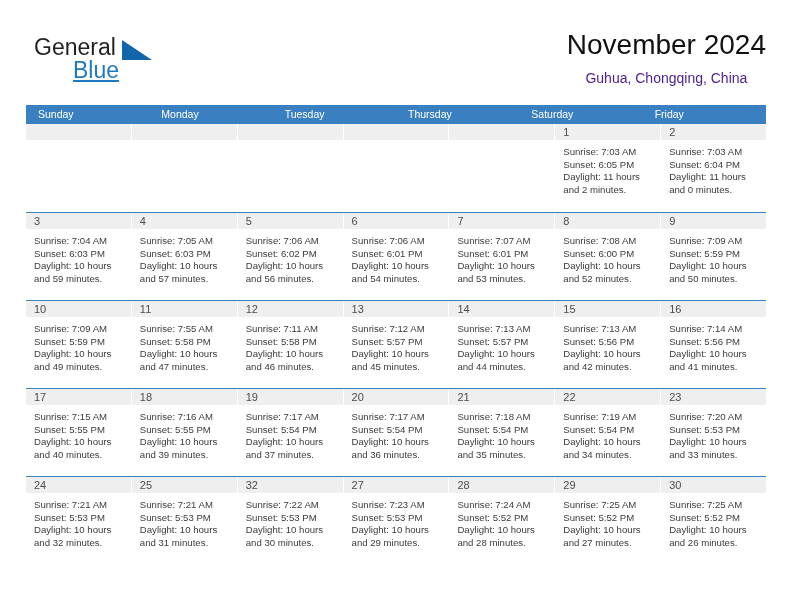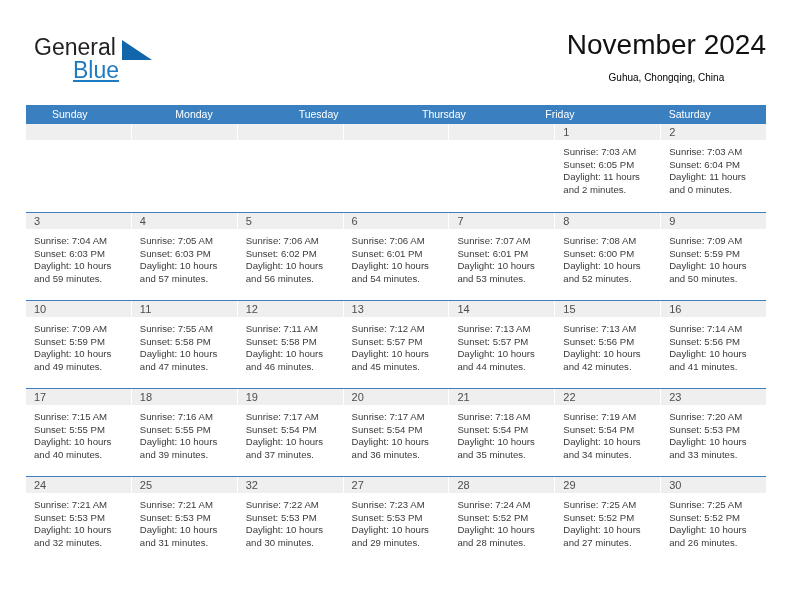--- a/index.html
+++ b/index.html
@@ -59,22 +59,22 @@
   }
   .cal-title {
     font-size: 28px;
     color: #111111;
     line-height: 34px;
     font-weight: normal;
     margin: 0;
     white-space: nowrap;
   }
   .cal-subtitle {
-    font-size: 10px;
-    color: #000000;
+    font-size: 14px;
+    color: #4c1d95;
     line-height: 22px;
     margin-top: 5px;
     white-space: nowrap;
   }
 
   
   .calendar {
     position: absolute;
     left: 26px; top: 105px;
     width: 740px;
@@ -85,21 +85,20 @@
     height: 19px;
   }
   .weekday {
     flex: 1 1 0;
     color: #ffffff;
     font-size: 10.5px;
     line-height: 19px;
     padding-left: 12px;
     white-space: nowrap;
     overflow: hidden;
-    margin-left: 14px;
   }
 
   .week {
     display: flex;
     border-top: 1px solid #3a80c1;
     height: 88px;
   }
   .week:first-of-type { border-top: 0; }
 
   .day {
@@ -151,22 +150,22 @@
       <div class="cal-subtitle">Guhua, Chongqing, China</div>
     </div>
   </div>
 
   <div class="calendar">
     <div class="weekdays" id="weekday-row">
         <div class="weekday">Sunday</div>
         <div class="weekday">Monday</div>
         <div class="weekday">Tuesday</div>
         <div class="weekday">Thursday</div>
+        <div class="weekday">Saturday</div>
         <div class="weekday">Friday</div>
-        <div class="weekday">Saturday</div>
       </div>
     <div id="weeks-container">
         <div class="week">
           <div class="day empty">
             <div class="day-numband">
               <span class="day-num"></span>
             </div>
             <div class="day-body"></div>
           </div>
           <div class="day empty">

